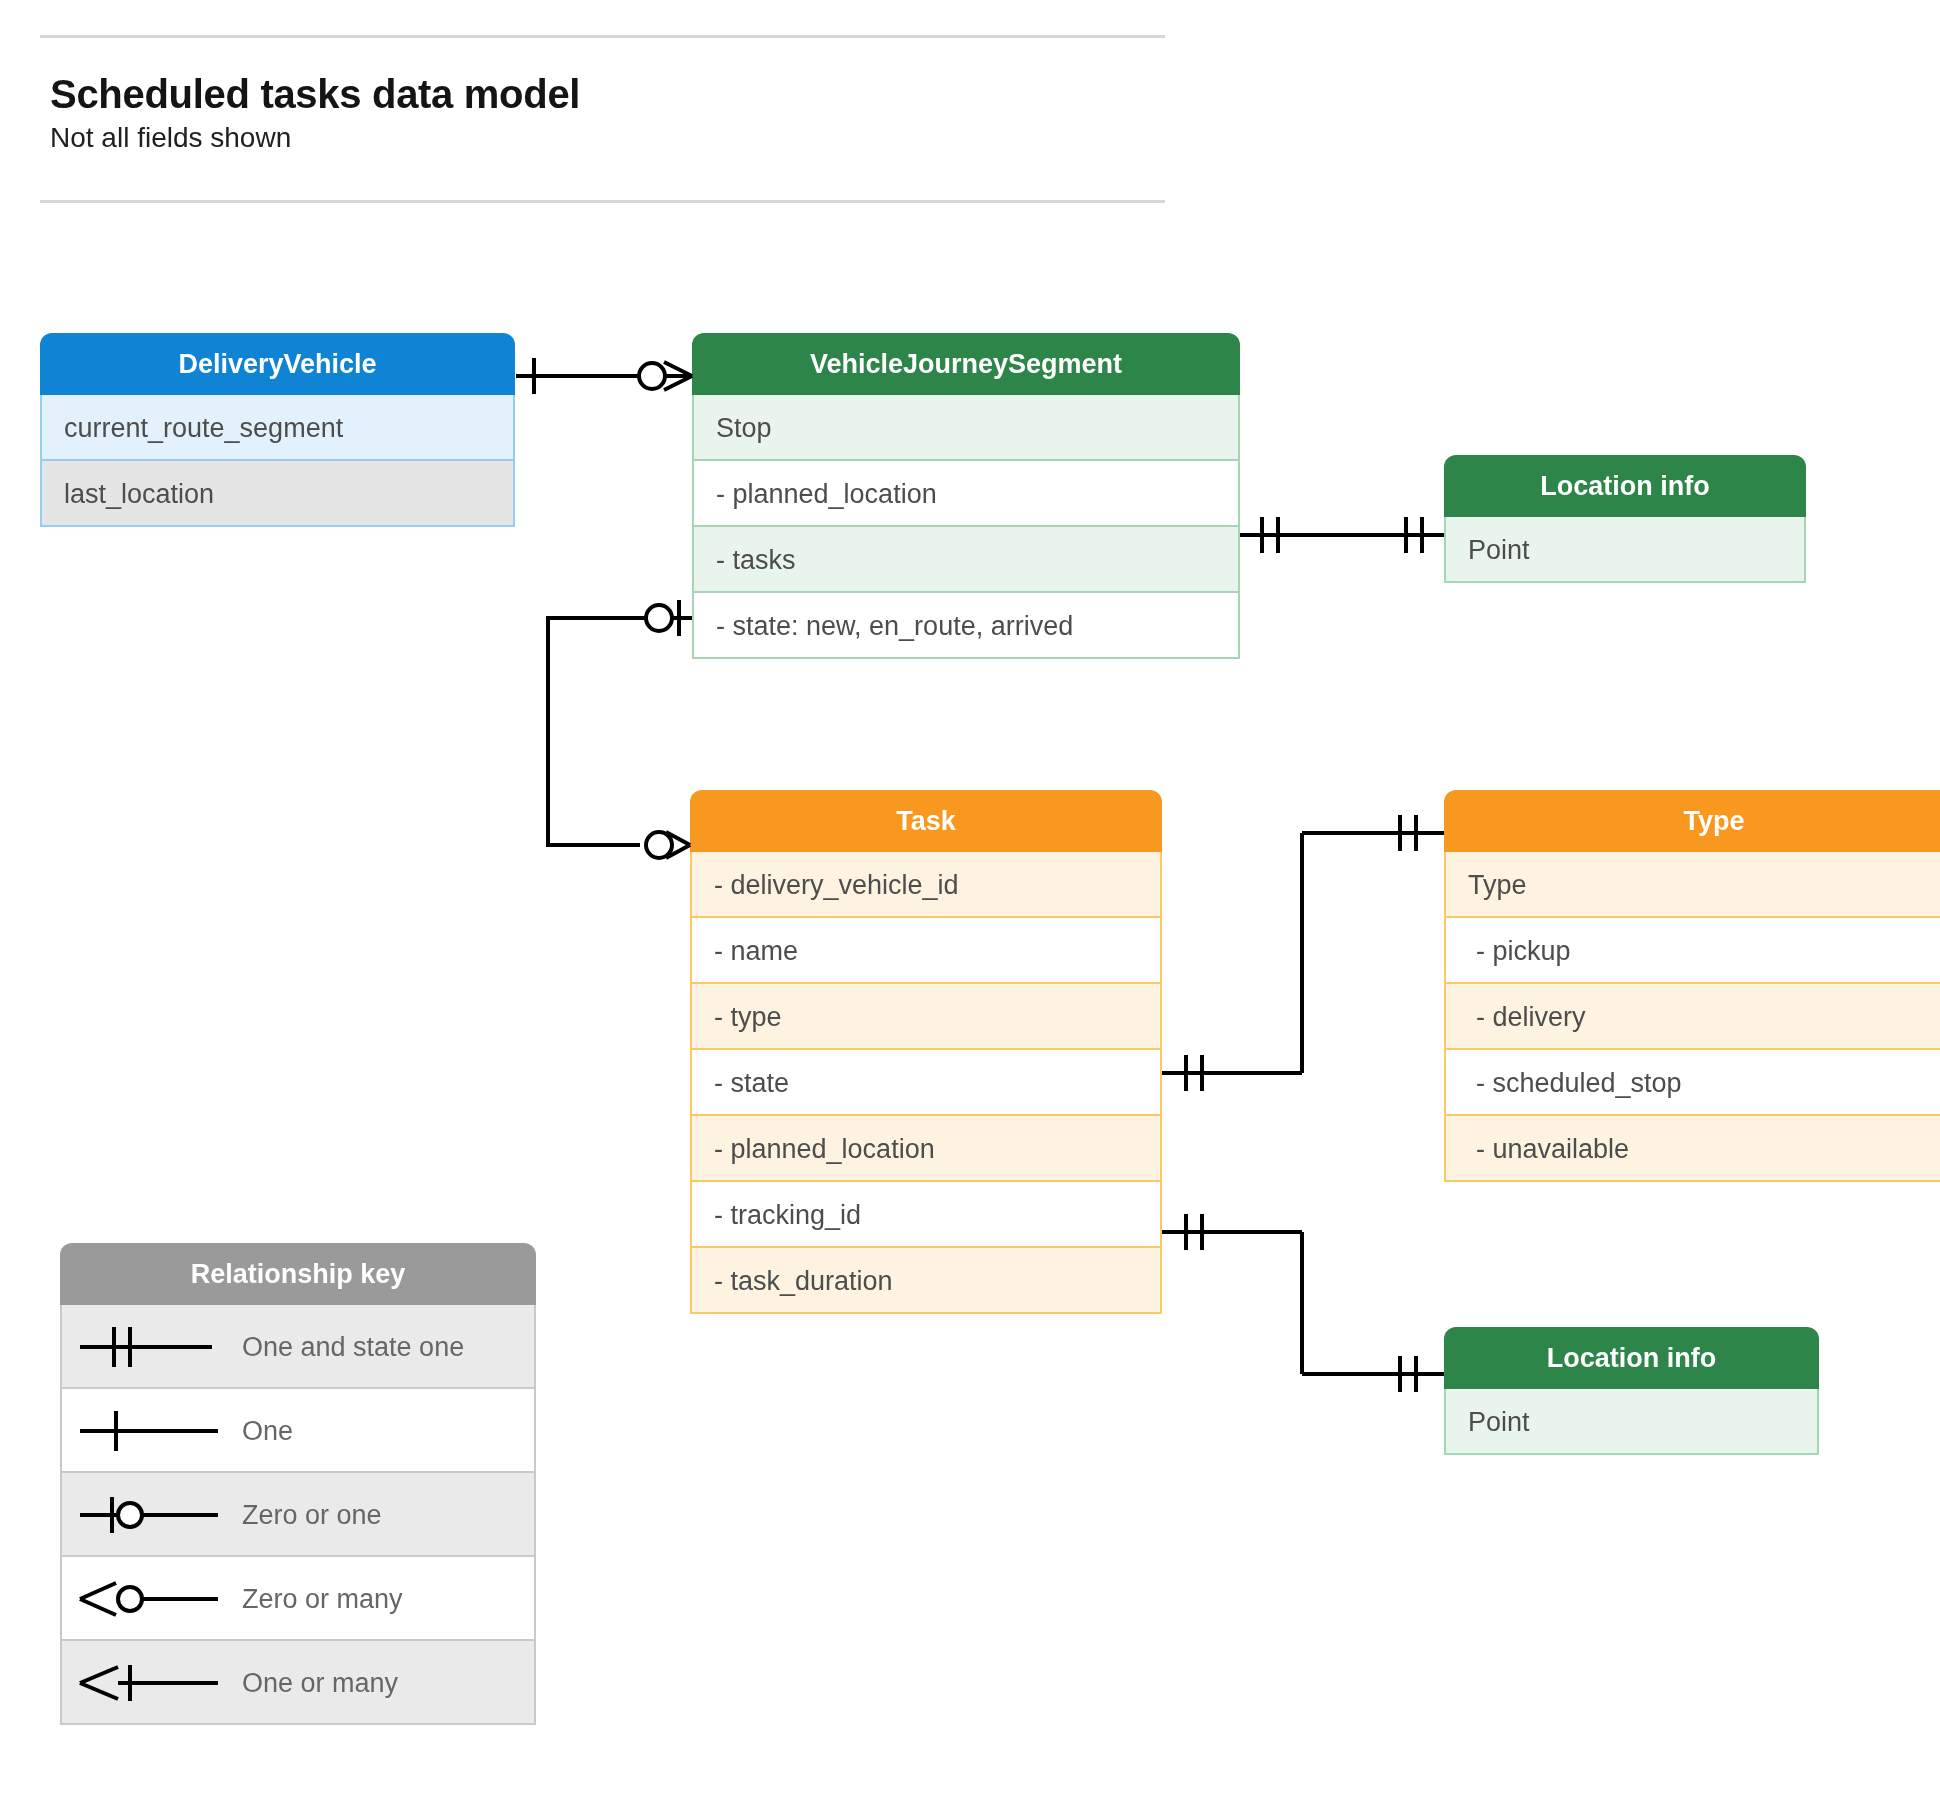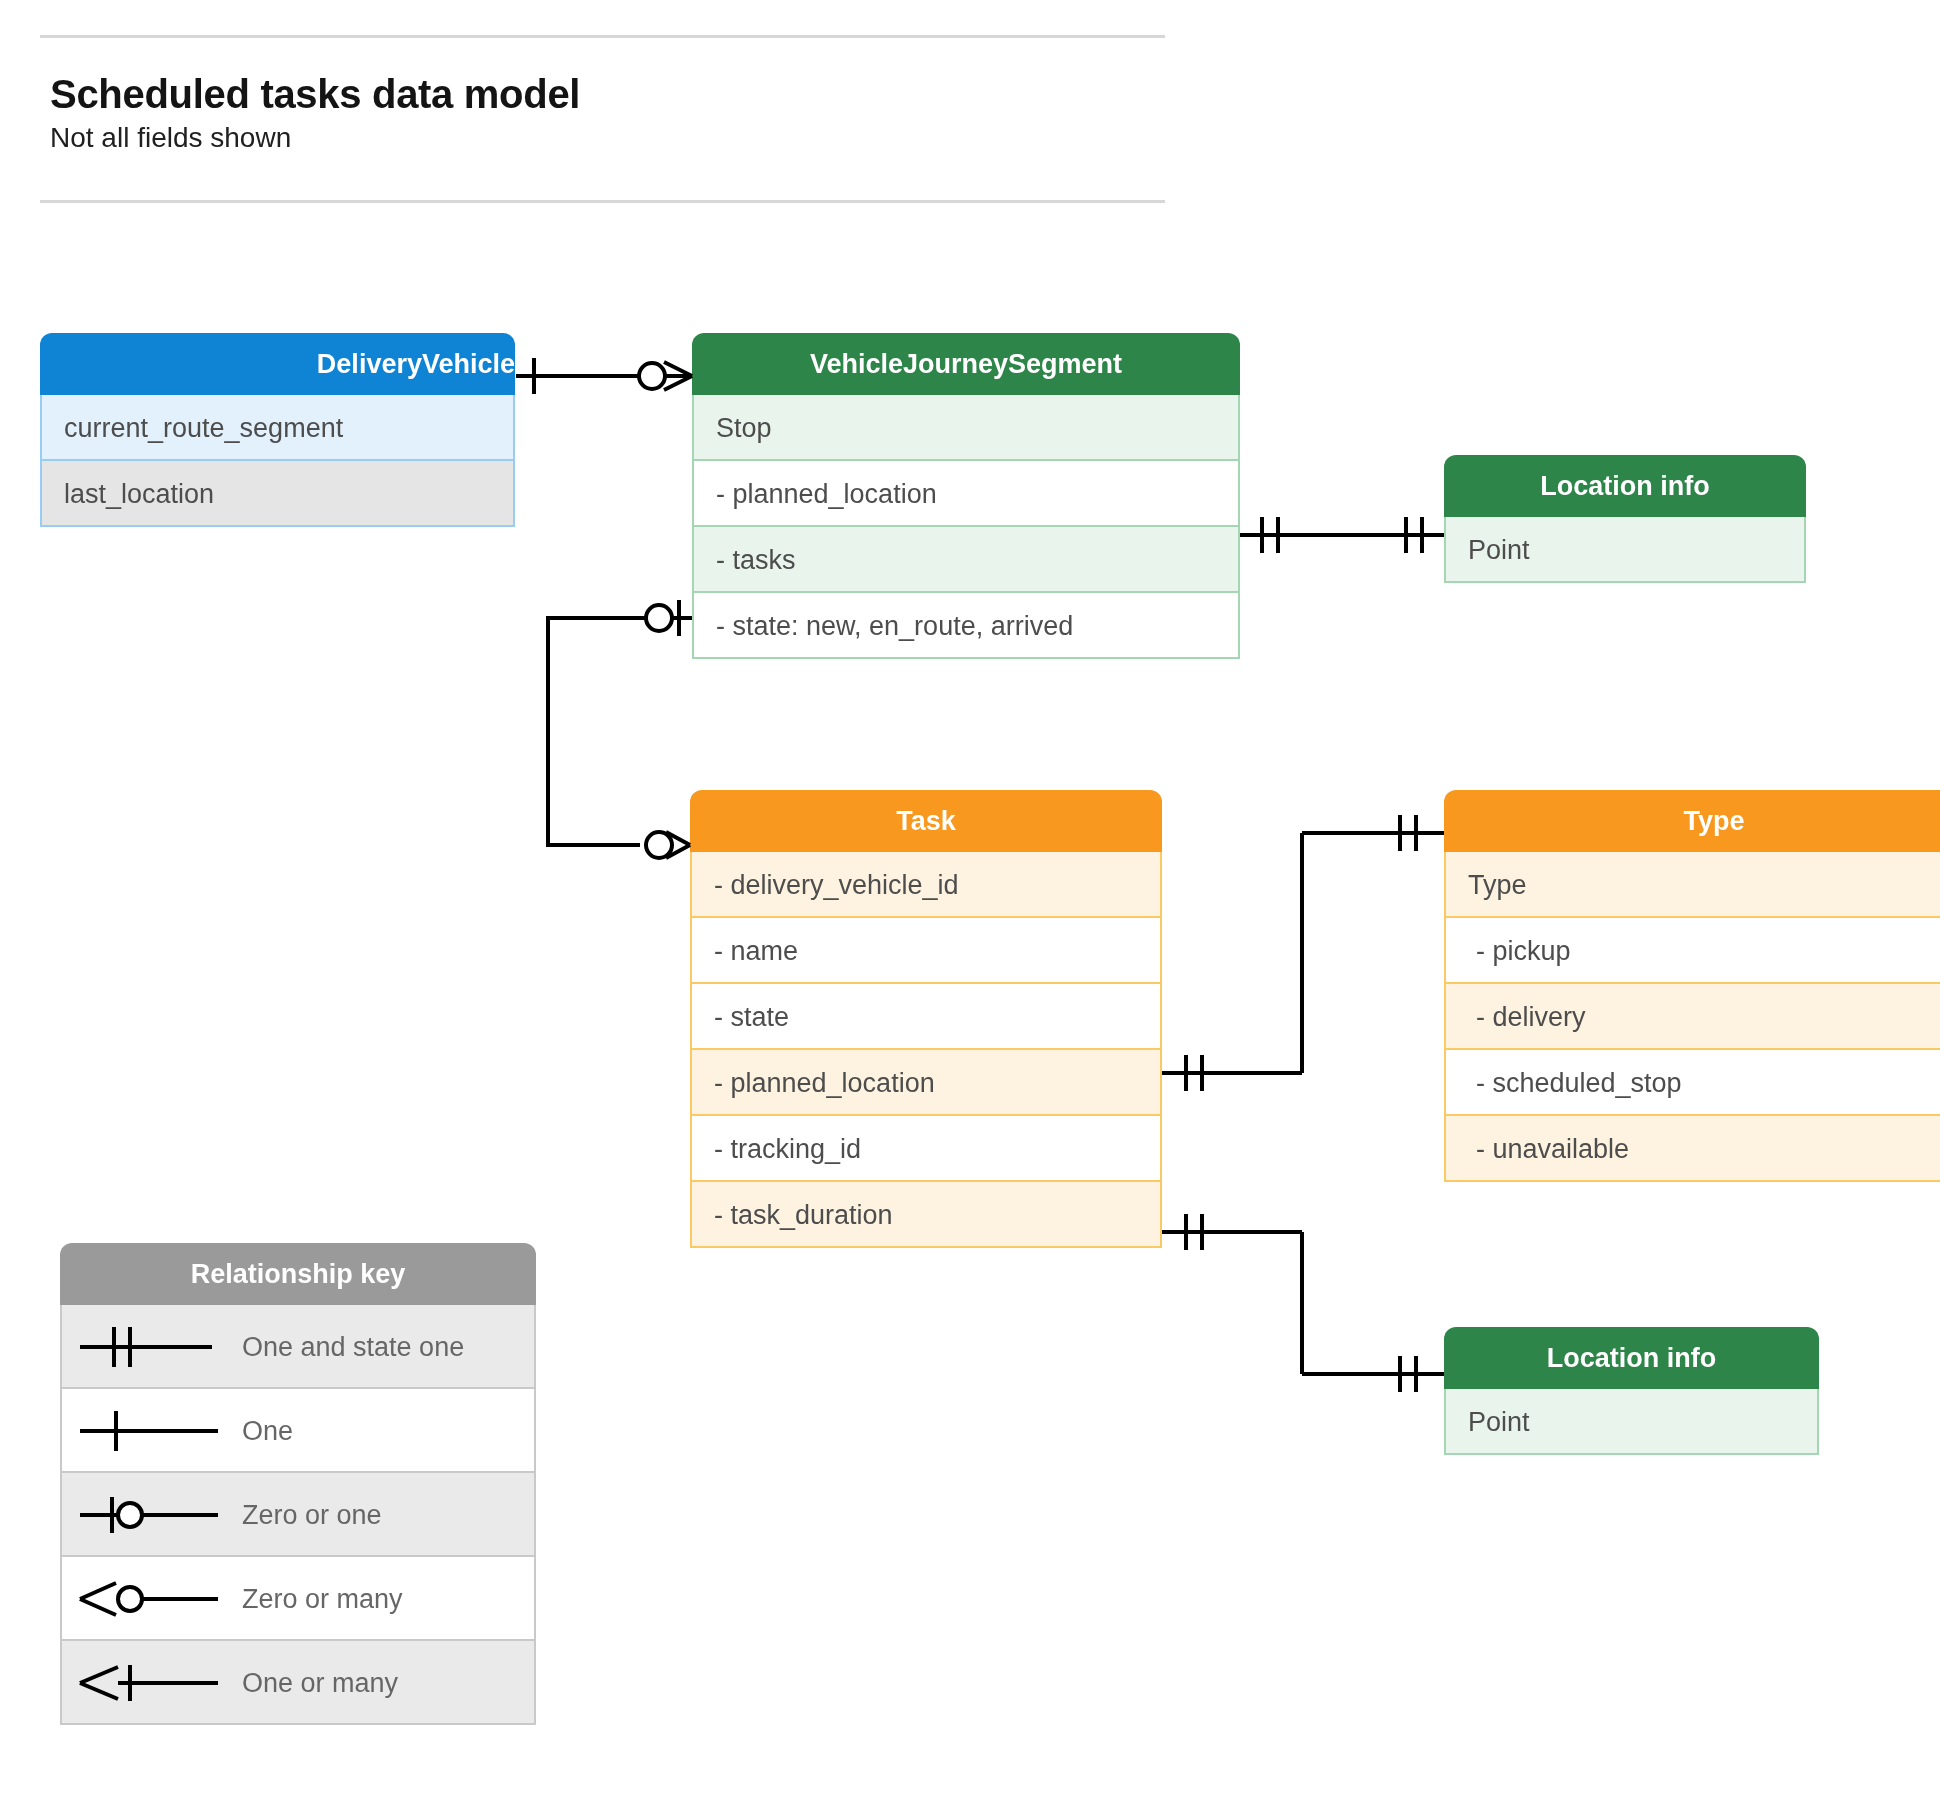--- a/index.html
+++ b/index.html
@@ -36,21 +36,21 @@
   }
   .ent-row {
     height: 66px; line-height: 66px;
     font-size: 27px; color: #4d4d4d;
     padding-left: 22px;
     white-space: nowrap; overflow: hidden;
   }
   .ent-row.indent { padding-left: 30px; }
 
   
-  .blue .ent-head { background: #0f83d4; text-align: right; }
+  .blue .ent-head { background: #0f83d4; }
   .blue .ent-row { border: 2px solid #96cdf0; border-top: none; }
   .blue .ent-row.alt { background: #e3f1fc; }
   .blue .ent-row.plain { background: #e5e5e5; }
 
   
   .green .ent-head { background: #2e8549; }
   .green .ent-row { border: 2px solid #a5d6b3; border-top: none; }
   .green .ent-row.alt { background: #e9f4ec; }
   .green .ent-row.plain { background: #ffffff; }
 
@@ -103,20 +103,21 @@
 
   <div class="entity green" style="left:1444px; top:455px; width:362px;">
     <div class="ent-head">Location info</div>
     <div class="ent-row alt">Point</div>
   </div>
 
   <div class="entity orange" style="left:690px; top:790px; width:472px;">
     <div class="ent-head">Task</div>
     <div class="ent-row alt">- delivery_vehicle_id</div>
     <div class="ent-row plain">- name</div>
+    <div class="ent-row alt">- type</div>
     <div class="ent-row plain">- state</div>
     <div class="ent-row alt">- planned_location</div>
     <div class="ent-row plain">- tracking_id</div>
     <div class="ent-row alt">- task_duration</div>
   </div>
 
   <div class="entity orange" style="left:1444px; top:790px; width:540px;">
     <div class="ent-head">Type</div>
     <div class="ent-row alt">Type</div>
     <div class="ent-row plain indent">-   pickup</div>

